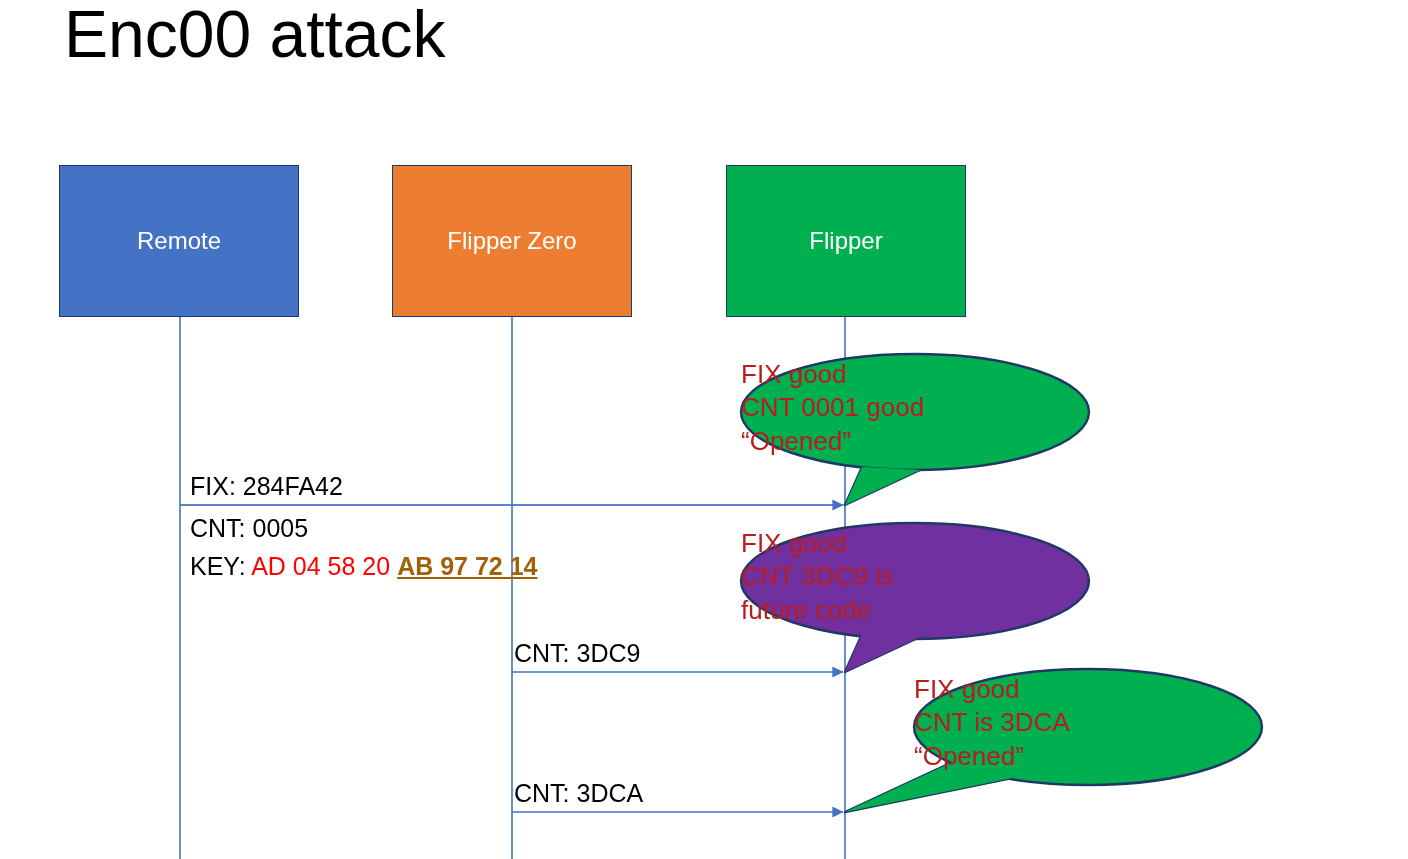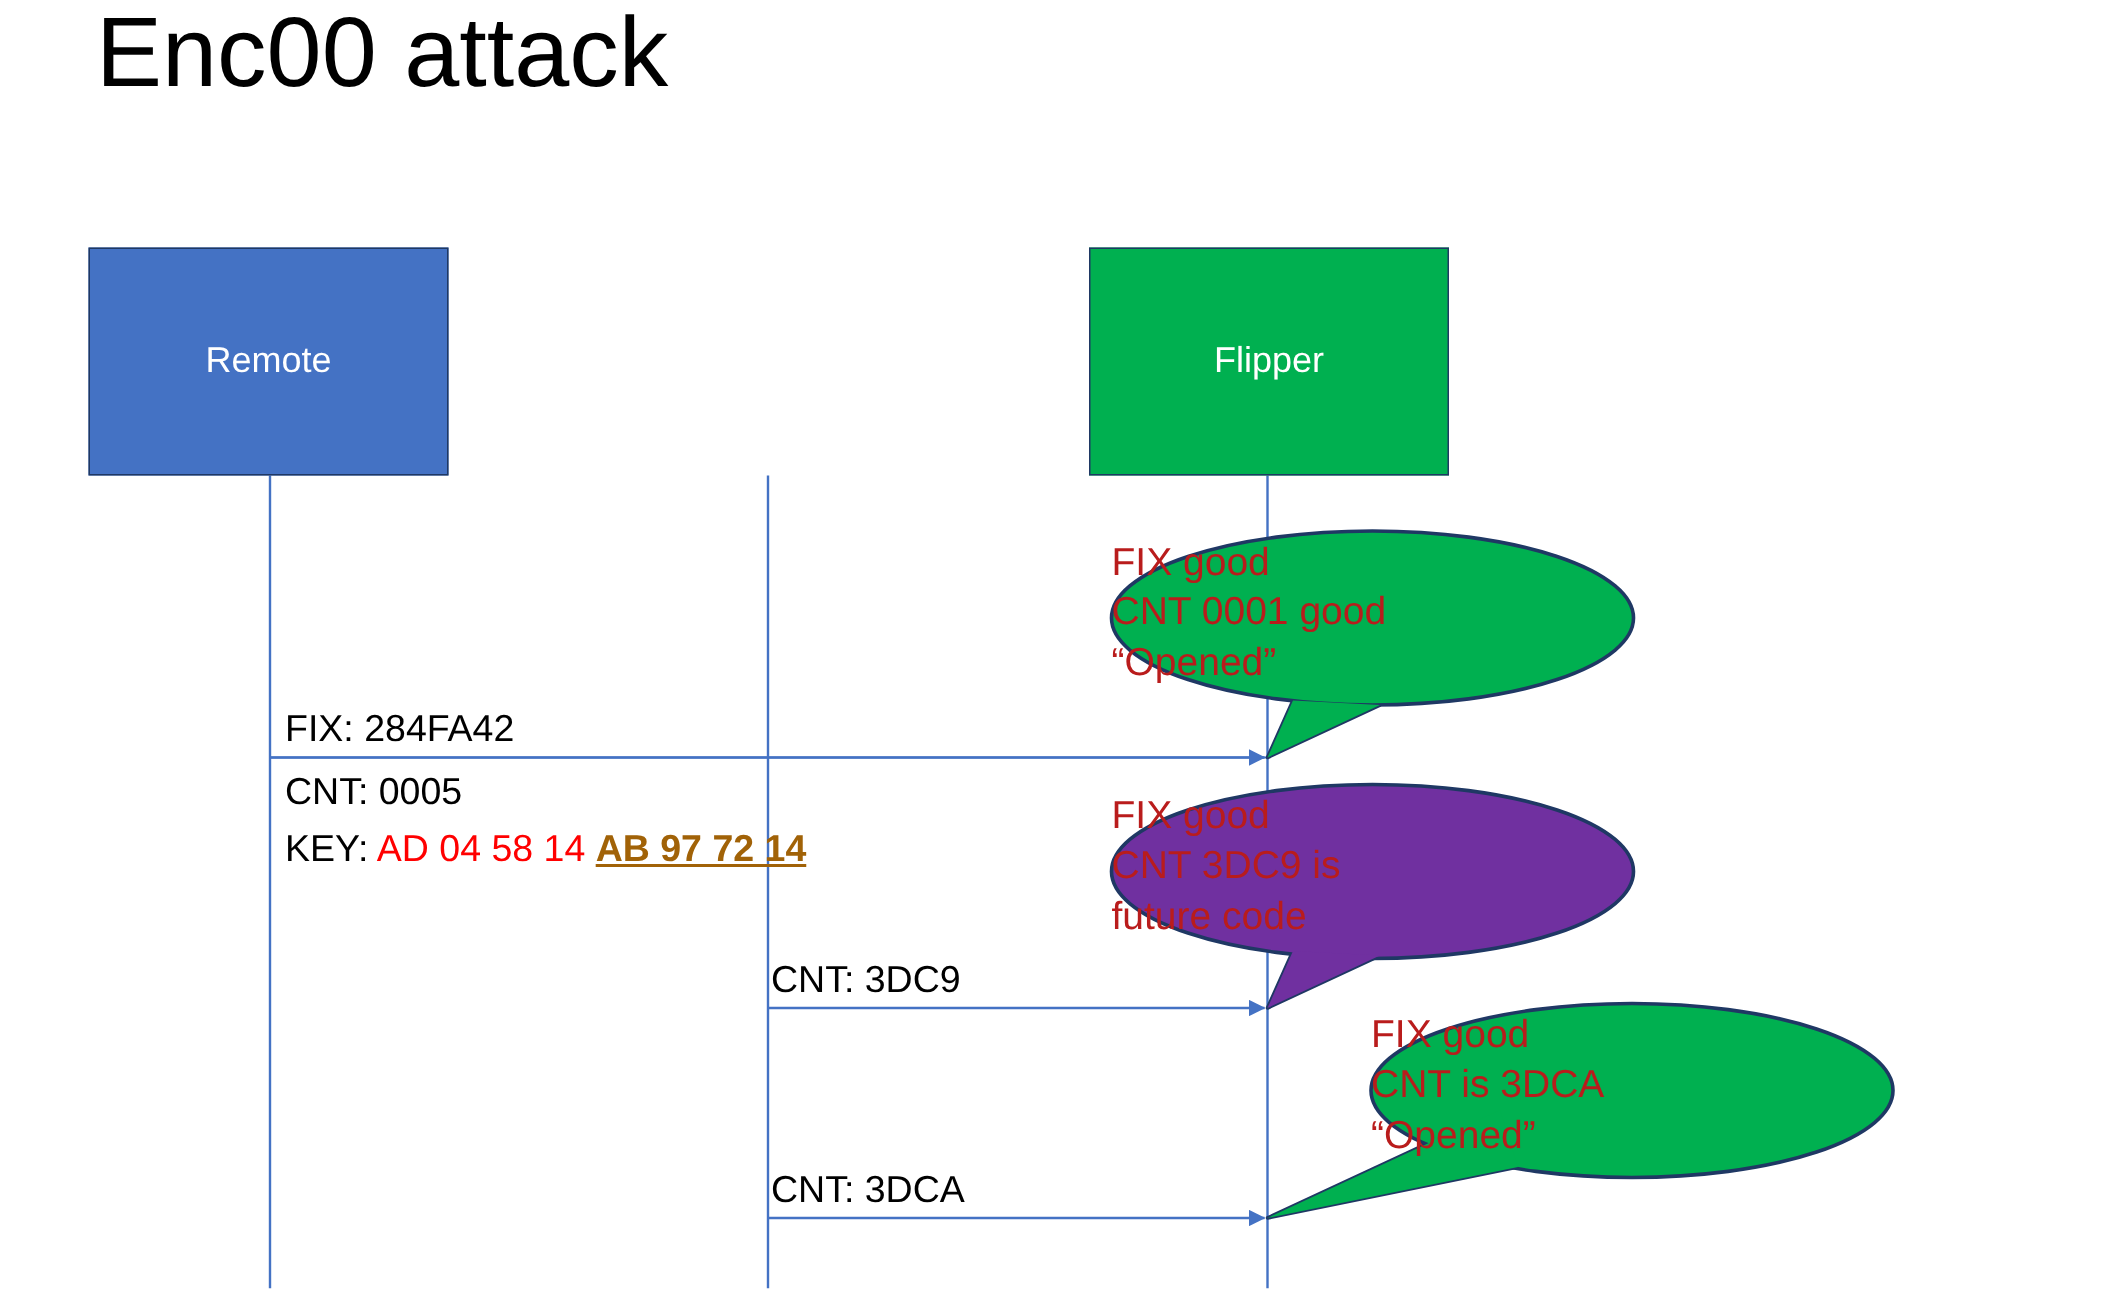--- a/index.html
+++ b/index.html
@@ -103,33 +103,36 @@
       <ellipse cx="1088" cy="727" rx="174" ry="58" fill="#00B050" stroke="#1F3864" stroke-width="2.4"></ellipse>
       <path d="M 845 812 L 1000 740 L 1012 778 Z" fill="#00B050" stroke="none"></path>
     </g>
   </svg>
 
   <div class="title">Enc00 attack</div>
 
   <div class="actor actor-remote">
     <span>Remote</span>
   </div>
+  <div class="actor actor-flipper">
+    <span>Flipper Zero</span>
+  </div>
   <div class="actor actor-receiver">
     <span>Flipper</span>
   </div>
 
   <div class="msg" style="left:190px; top:474px;">
     <span>FIX: 284FA42</span>
   </div>
   <div class="msg" style="left:190px; top:516px;">
     <span>CNT: 0005</span>
   </div>
   <div class="msg" style="left:190px; top:554px;">
     <span>KEY:</span>
-    <span class="hexred">AD 04 58 14</span>
+    <span class="hexred">AD 04 58 20</span>
     <span class="hexgreen bold">AB 97 72 14</span>
   </div>
 
   <div class="msg" style="left:514px; top:641px;">
     <span>CNT: 3DC9</span>
   </div>
 
   <div class="msg" style="left:514px; top:781px;">
     <span>CNT: 3DCA</span>
   </div>

